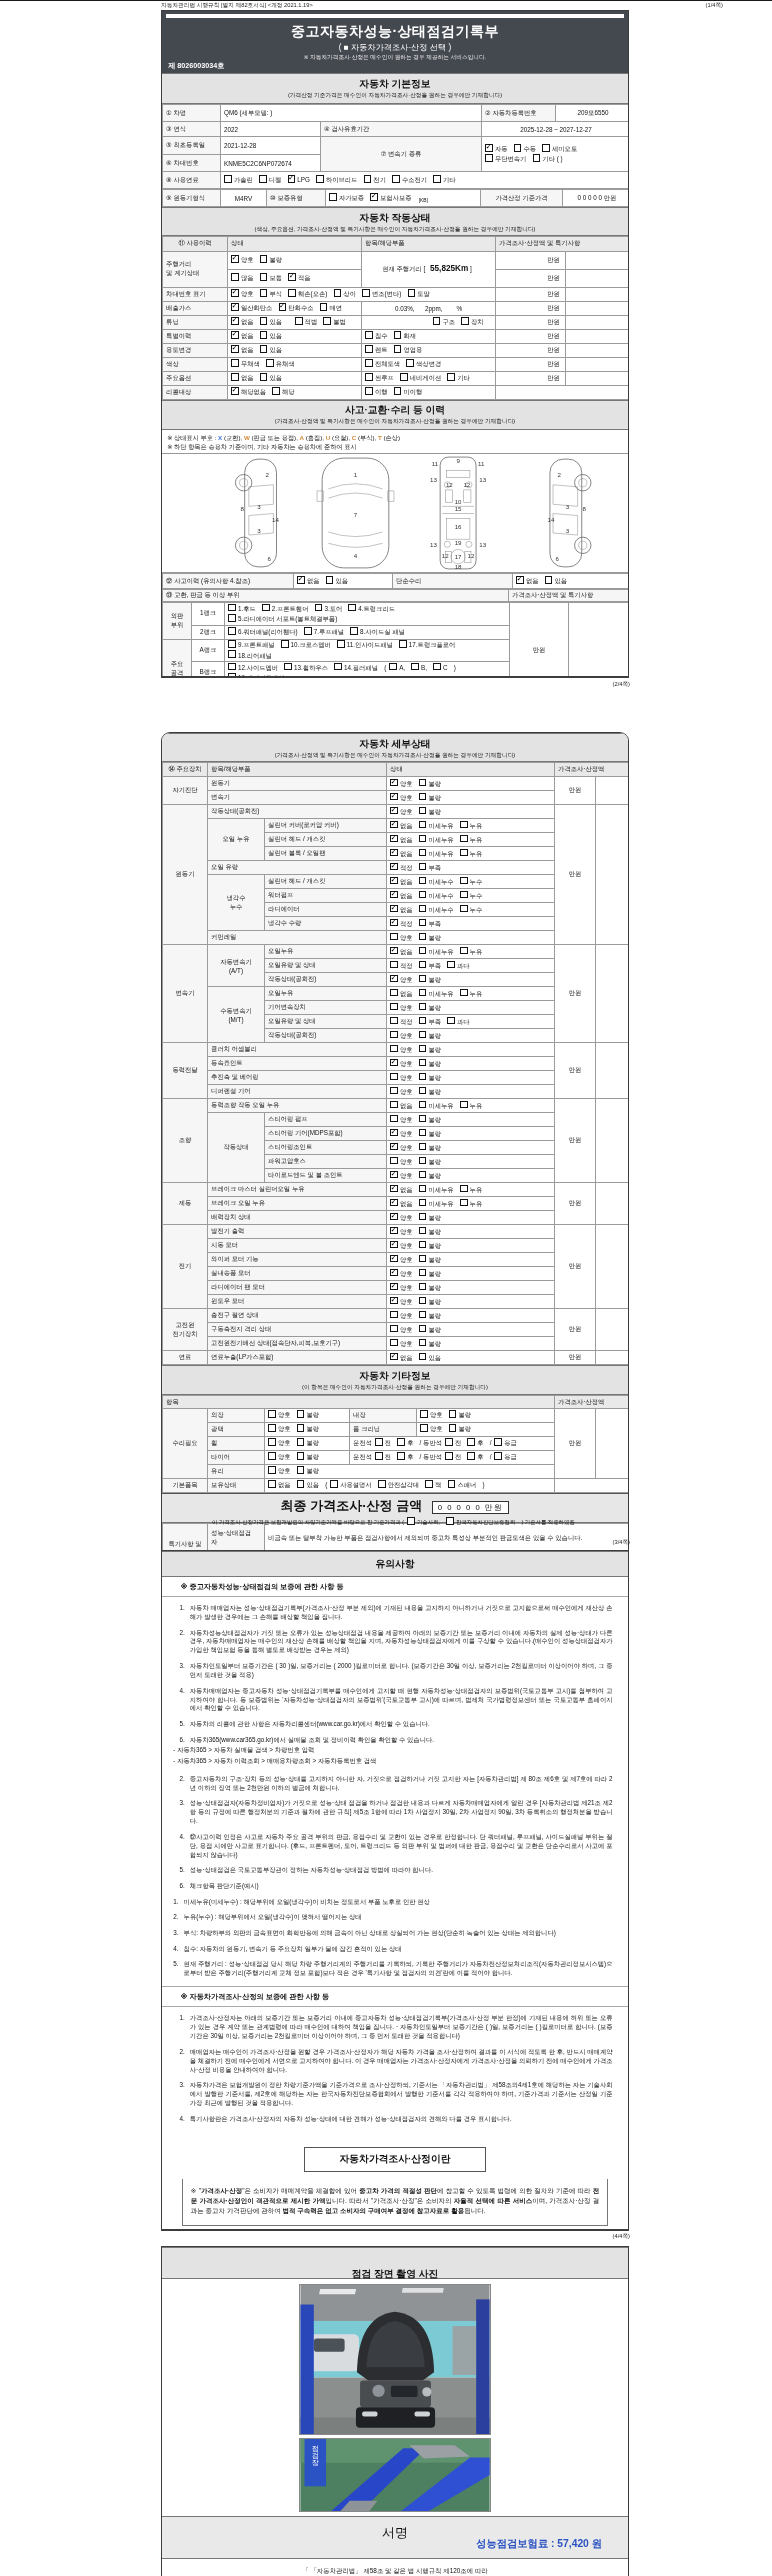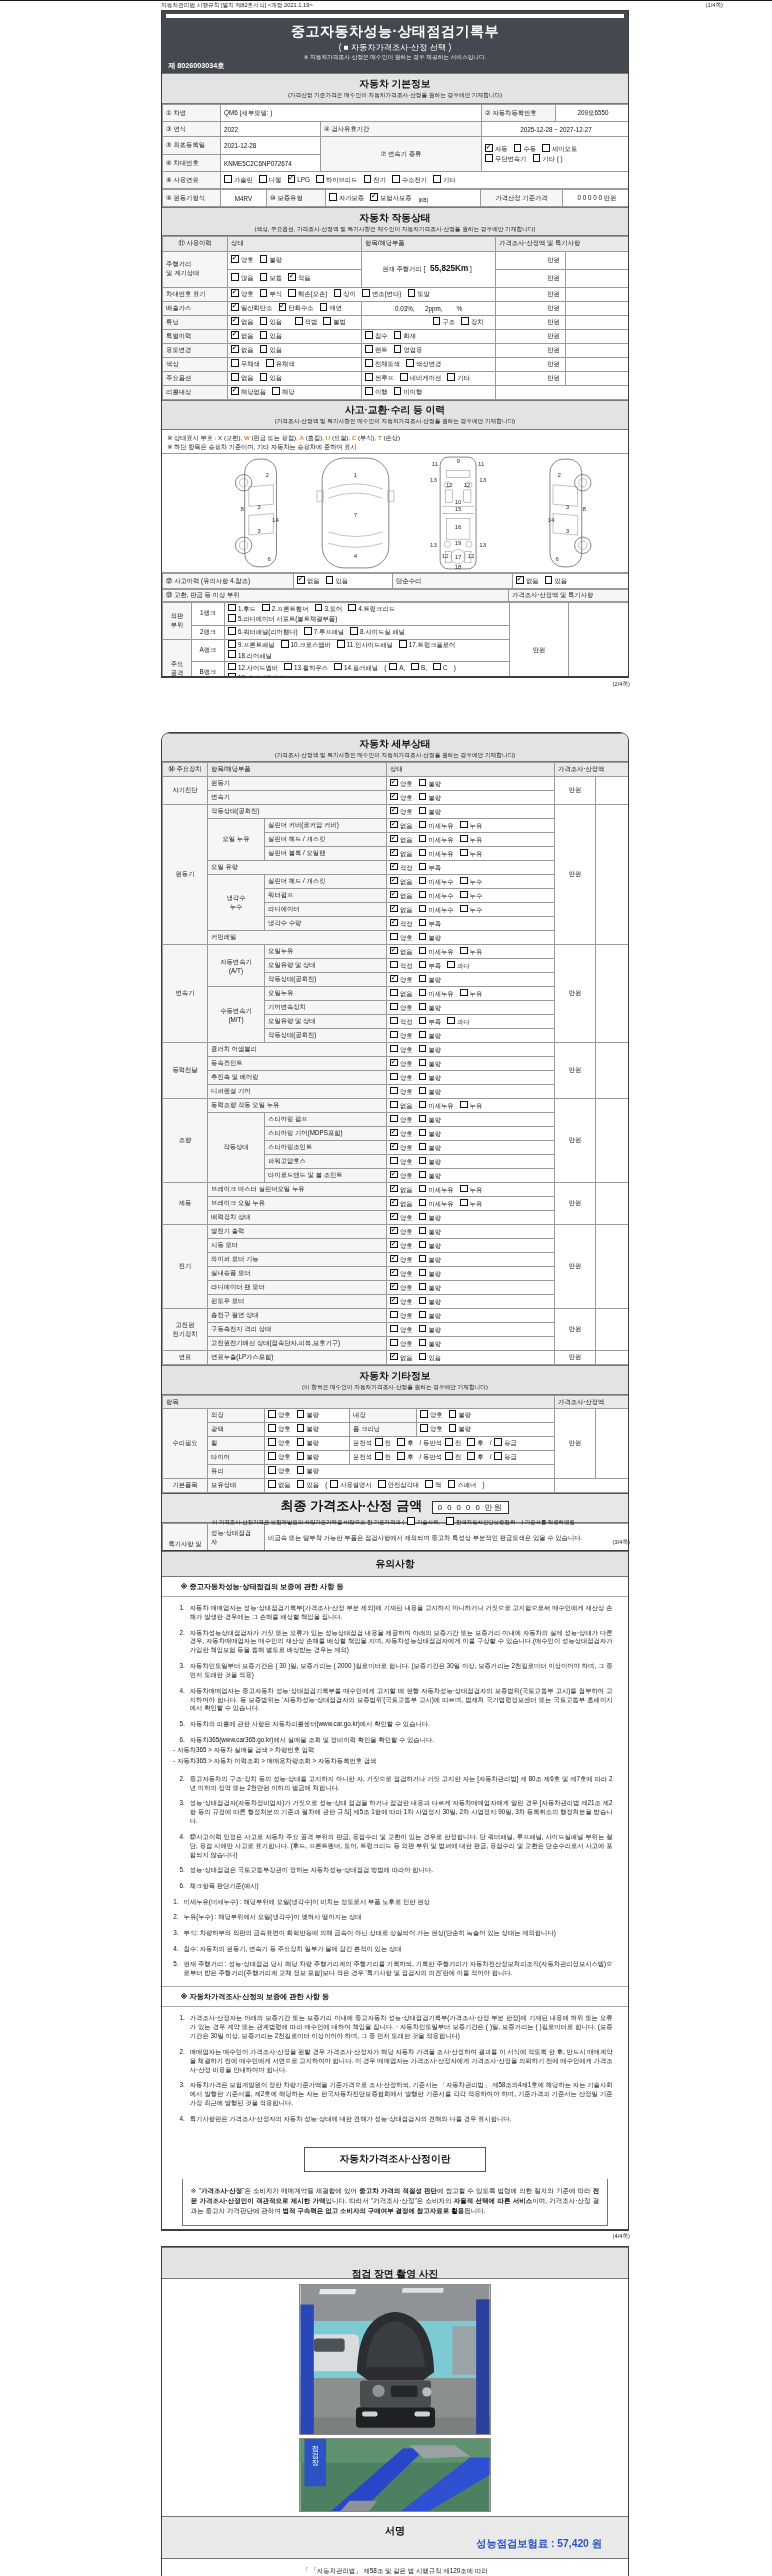--- a/index.html
+++ b/index.html
@@ -57,21 +57,21 @@
   .ni .nn{min-width:10.3px;flex:none;}
   .ni .nt{flex:1;}
   .nsub{margin-left:11.3px;}
   .nhr{border-top:0.5px solid #aaa;margin-top:8.2px;}
   .boxttl{width:180px;margin:23px auto 0;border:0.5px solid #555;text-align:center;font-size:9.8px;font-weight:bold;padding:5.2px 0;}
   .boxpar{margin:7.2px 19.6px 0;border:0.5px solid #777;border-top:none;padding:7.2px 8.2px 8.2px;font-size:6.5px;line-height:1.55;text-align:justify;}
   .boxpar b{font-weight:bold;}
   
   .photo{display:block;margin:0 auto;border:0.5px solid #888;}
   .signband{background:#e9e9e9;border-top:0.5px solid #777;border-bottom:0.5px solid #777;height:41px;position:relative;}
-  .signband .st{font-size:10px;font-weight:bold;text-align:center;padding-top:6.2px;}
+  .signband .st{font-size:13px;font-weight:normal;text-align:center;padding-top:6.2px;}
   .signband .fee{position:absolute;right:26px;top:19.6px;font-size:10.3px;font-weight:bold;color:#2a52c2;}
   .confirm{text-align:center;font-size:6.4px;line-height:1.55;padding-top:6.2px;}
 </style>
 </head>
 <body>
 
 <div class="topline"></div>
 
 <div class="col meta">
   <span>자동차관리법 시행규칙 [별지 제82호서식] &lt;개정 2021.1.19&gt;</span>

